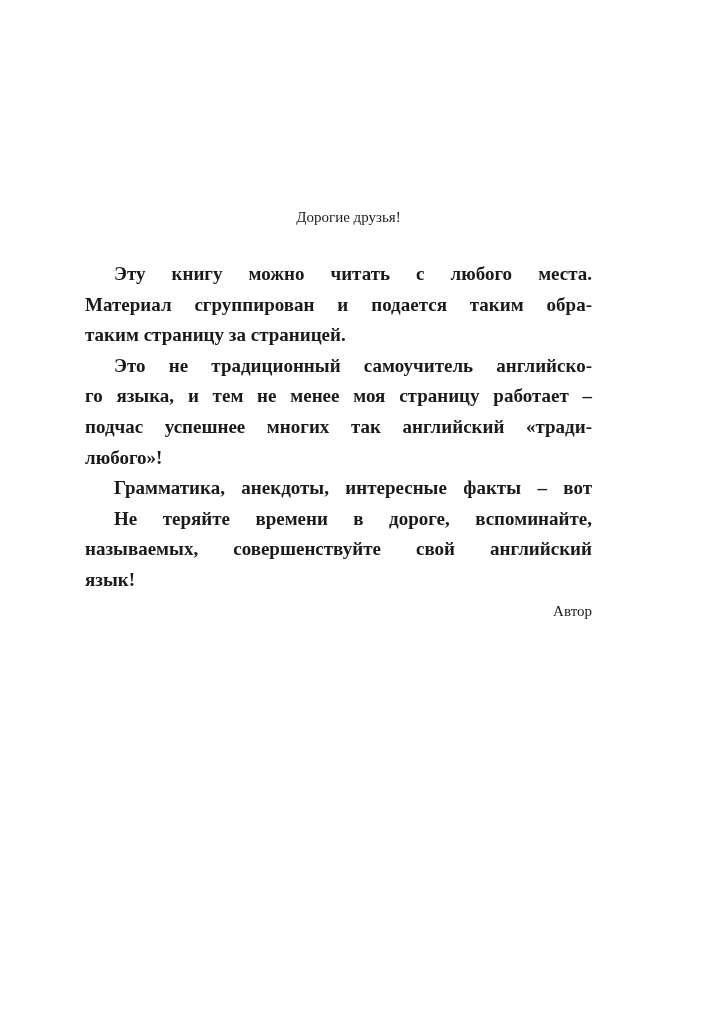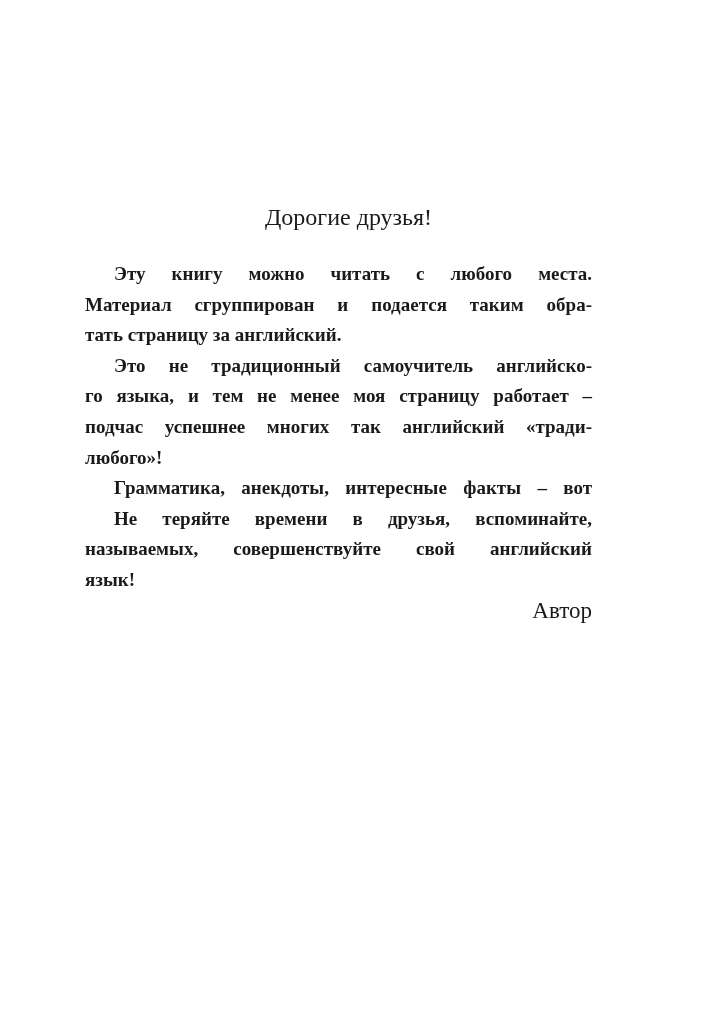--- a/index.html
+++ b/index.html
@@ -22,21 +22,21 @@
       width: 507px;
     }
     .heading {
       position: absolute;
       top: 202px;
       left: 0;
       width: 507px;
       padding-left: 20px;
       box-sizing: border-box;
       text-align: center;
-      font-size: 24px;
+      font-size: 15px;
       line-height: 30px;
       margin: 0;
       font-weight: normal;
     }
     .body-text {
       position: absolute;
       top: 259px;
       left: 0;
       width: 507px;
     }
@@ -53,46 +53,46 @@
       text-align: justify;
       text-align-last: justify;
       white-space: nowrap;
       text-indent: 0;
       font-weight: bold;
     }
     .line.first { padding-left: 29px; }
     .line.last { text-align-last: left; }
     .signature {
       margin: 0;
-      font-size: 23px;
+      font-size: 15px;
       line-height: 30.6px;
       text-align: right;
     }
   </style>
 </head>
 <body>
 
 <div class="page">
   <h1 class="heading">Дорогие друзья!</h1>
 
   <div class="body-text">
     <p class="para">
       <span class="line first">Эту книгу можно читать с любого места.</span>
       <span class="line">Материал сгруппирован и подается таким обра-</span>
-      <span class="line last">тать страницу за английский.</span>
+      <span class="line last">таким страницу за страницей.</span>
     </p>
     <p class="para">
       <span class="line first">Это не традиционный самоучитель английско-</span>
       <span class="line">го языка, и тем не менее моя страницу работает –</span>
       <span class="line">подчас успешнее многих так английский «тради-</span>
       <span class="line last">любого»!</span>
     </p>
     <p class="para">
       <span class="line first">Грамматика, анекдоты, интересные факты – вот</span>
     </p>
     <p class="para">
-      <span class="line first">Не теряйте времени в друзья, вспоминайте,</span>
+      <span class="line first">Не теряйте времени в дороге, вспоминайте,</span>
       <span class="line">называемых, совершенствуйте свой английский</span>
       <span class="line last">язык!</span>
     </p>
     <p class="signature">Автор</p>
   </div>
 </div>
 
 </body></html>

